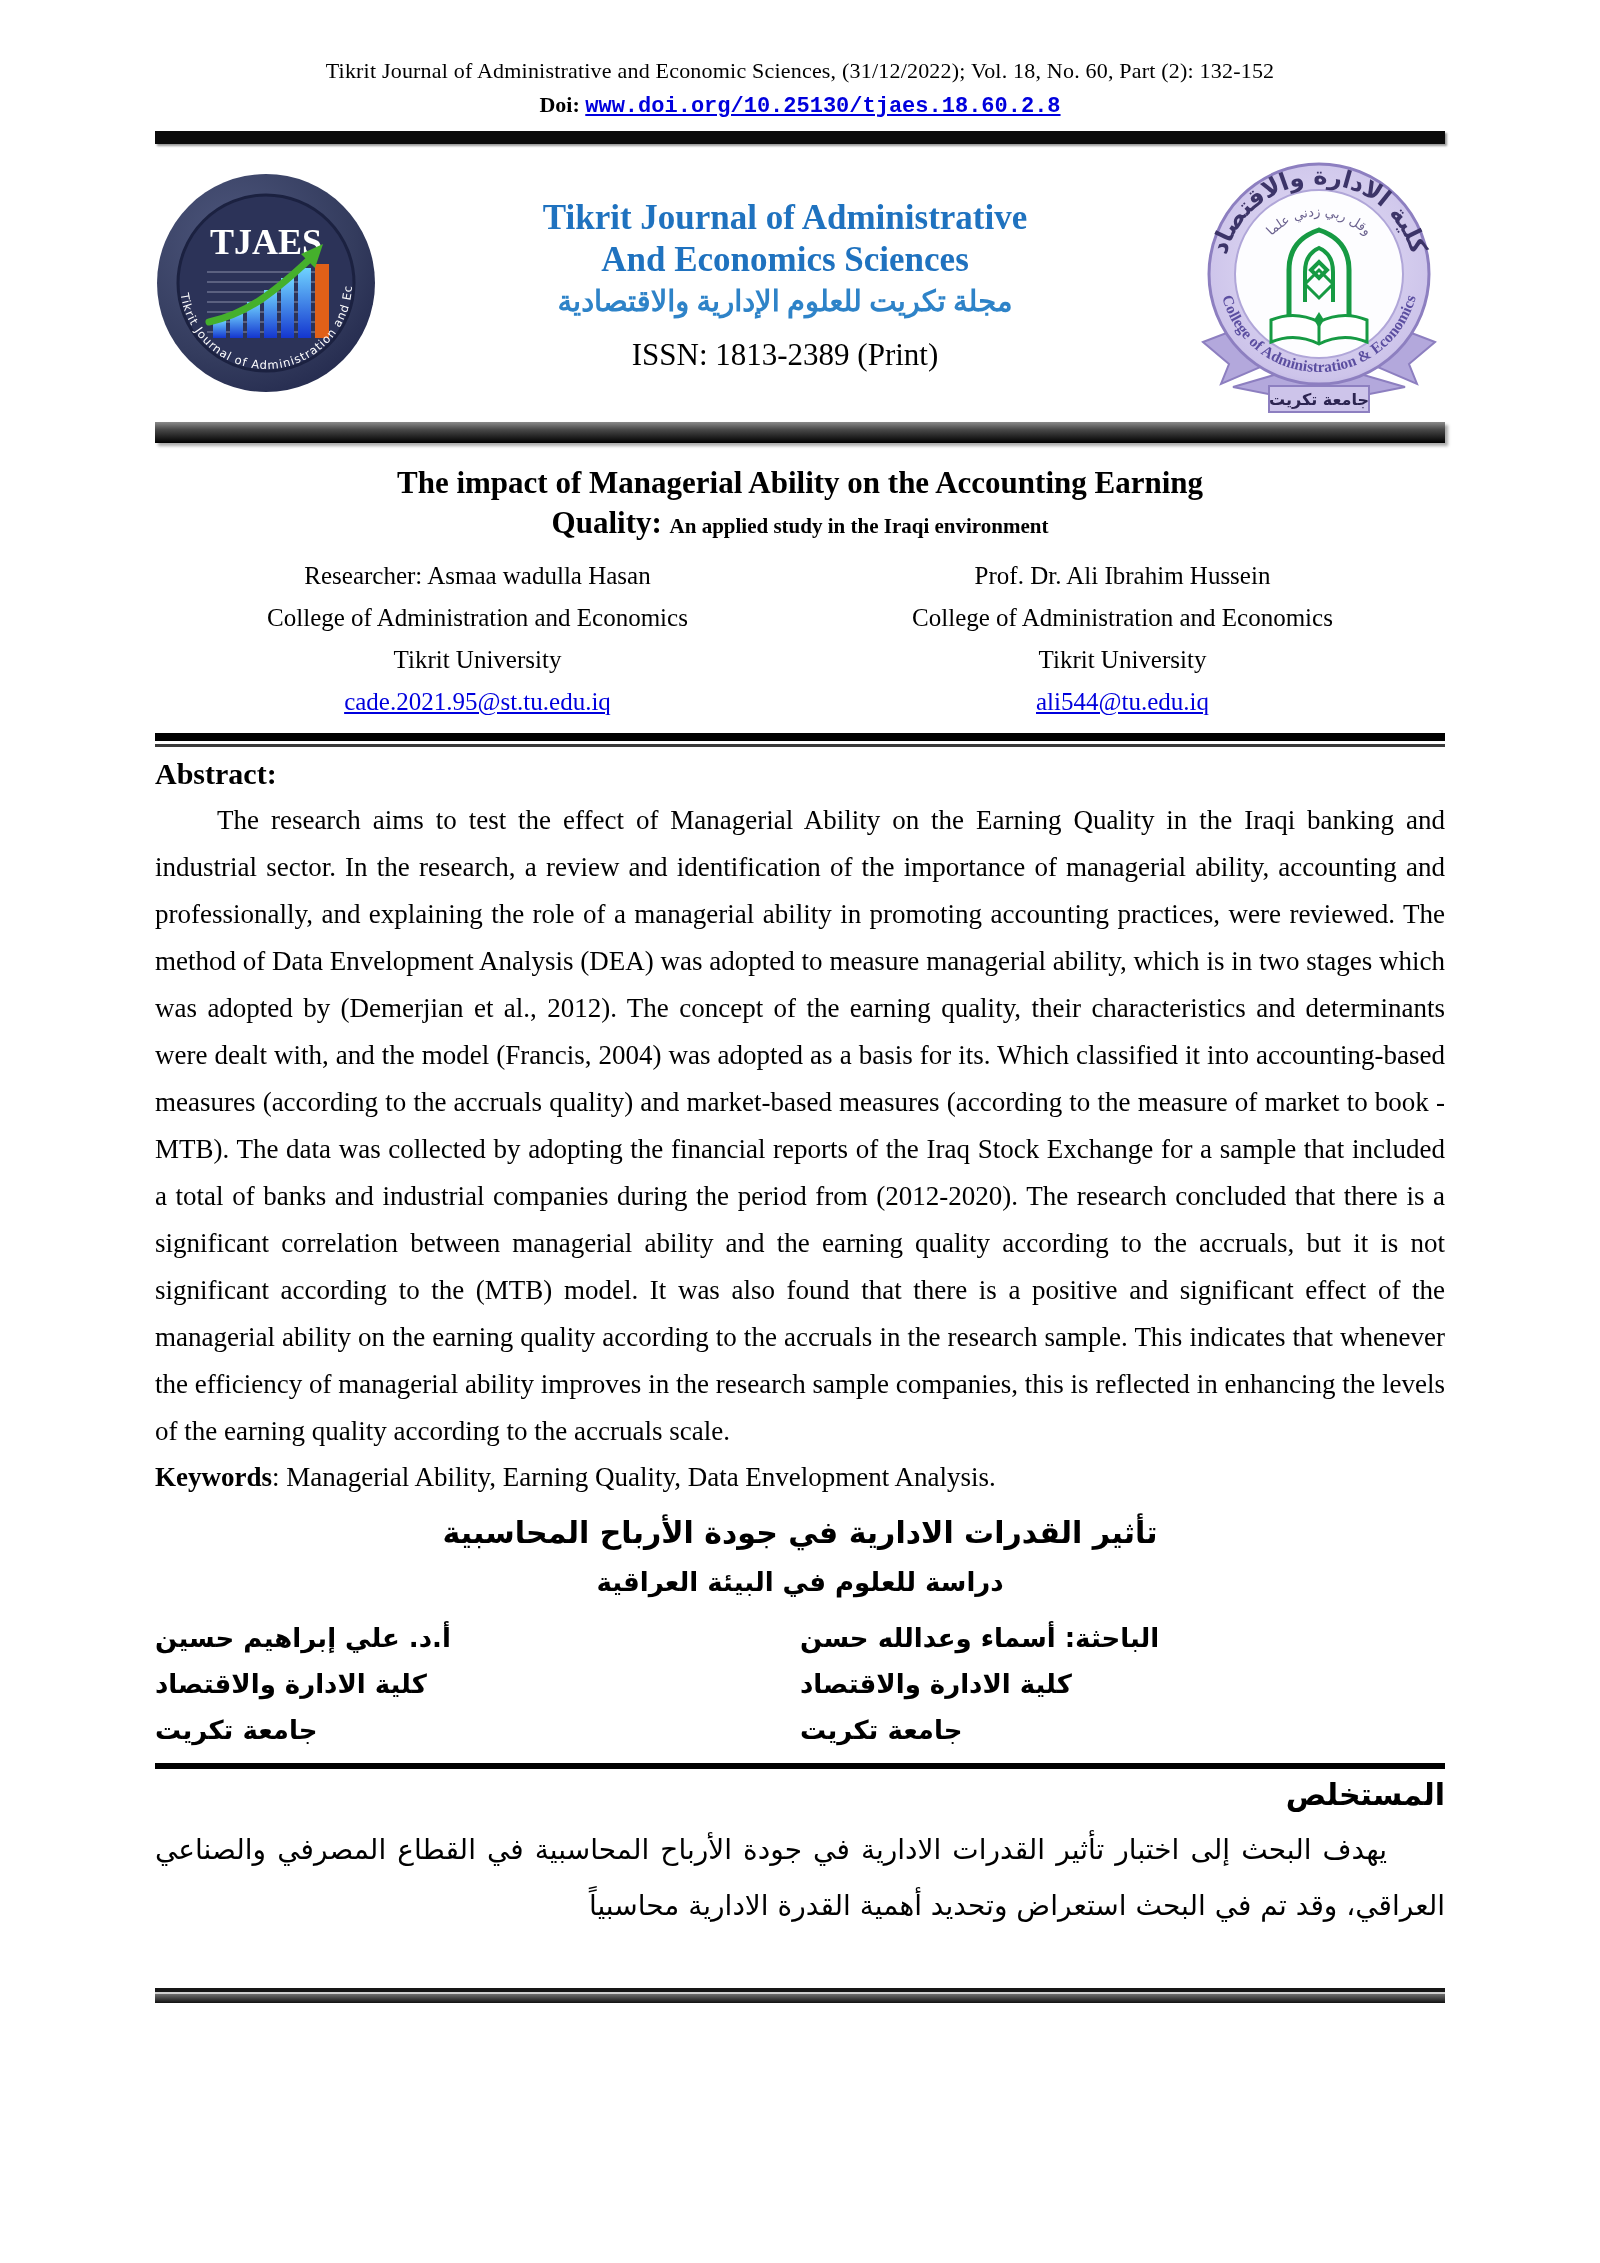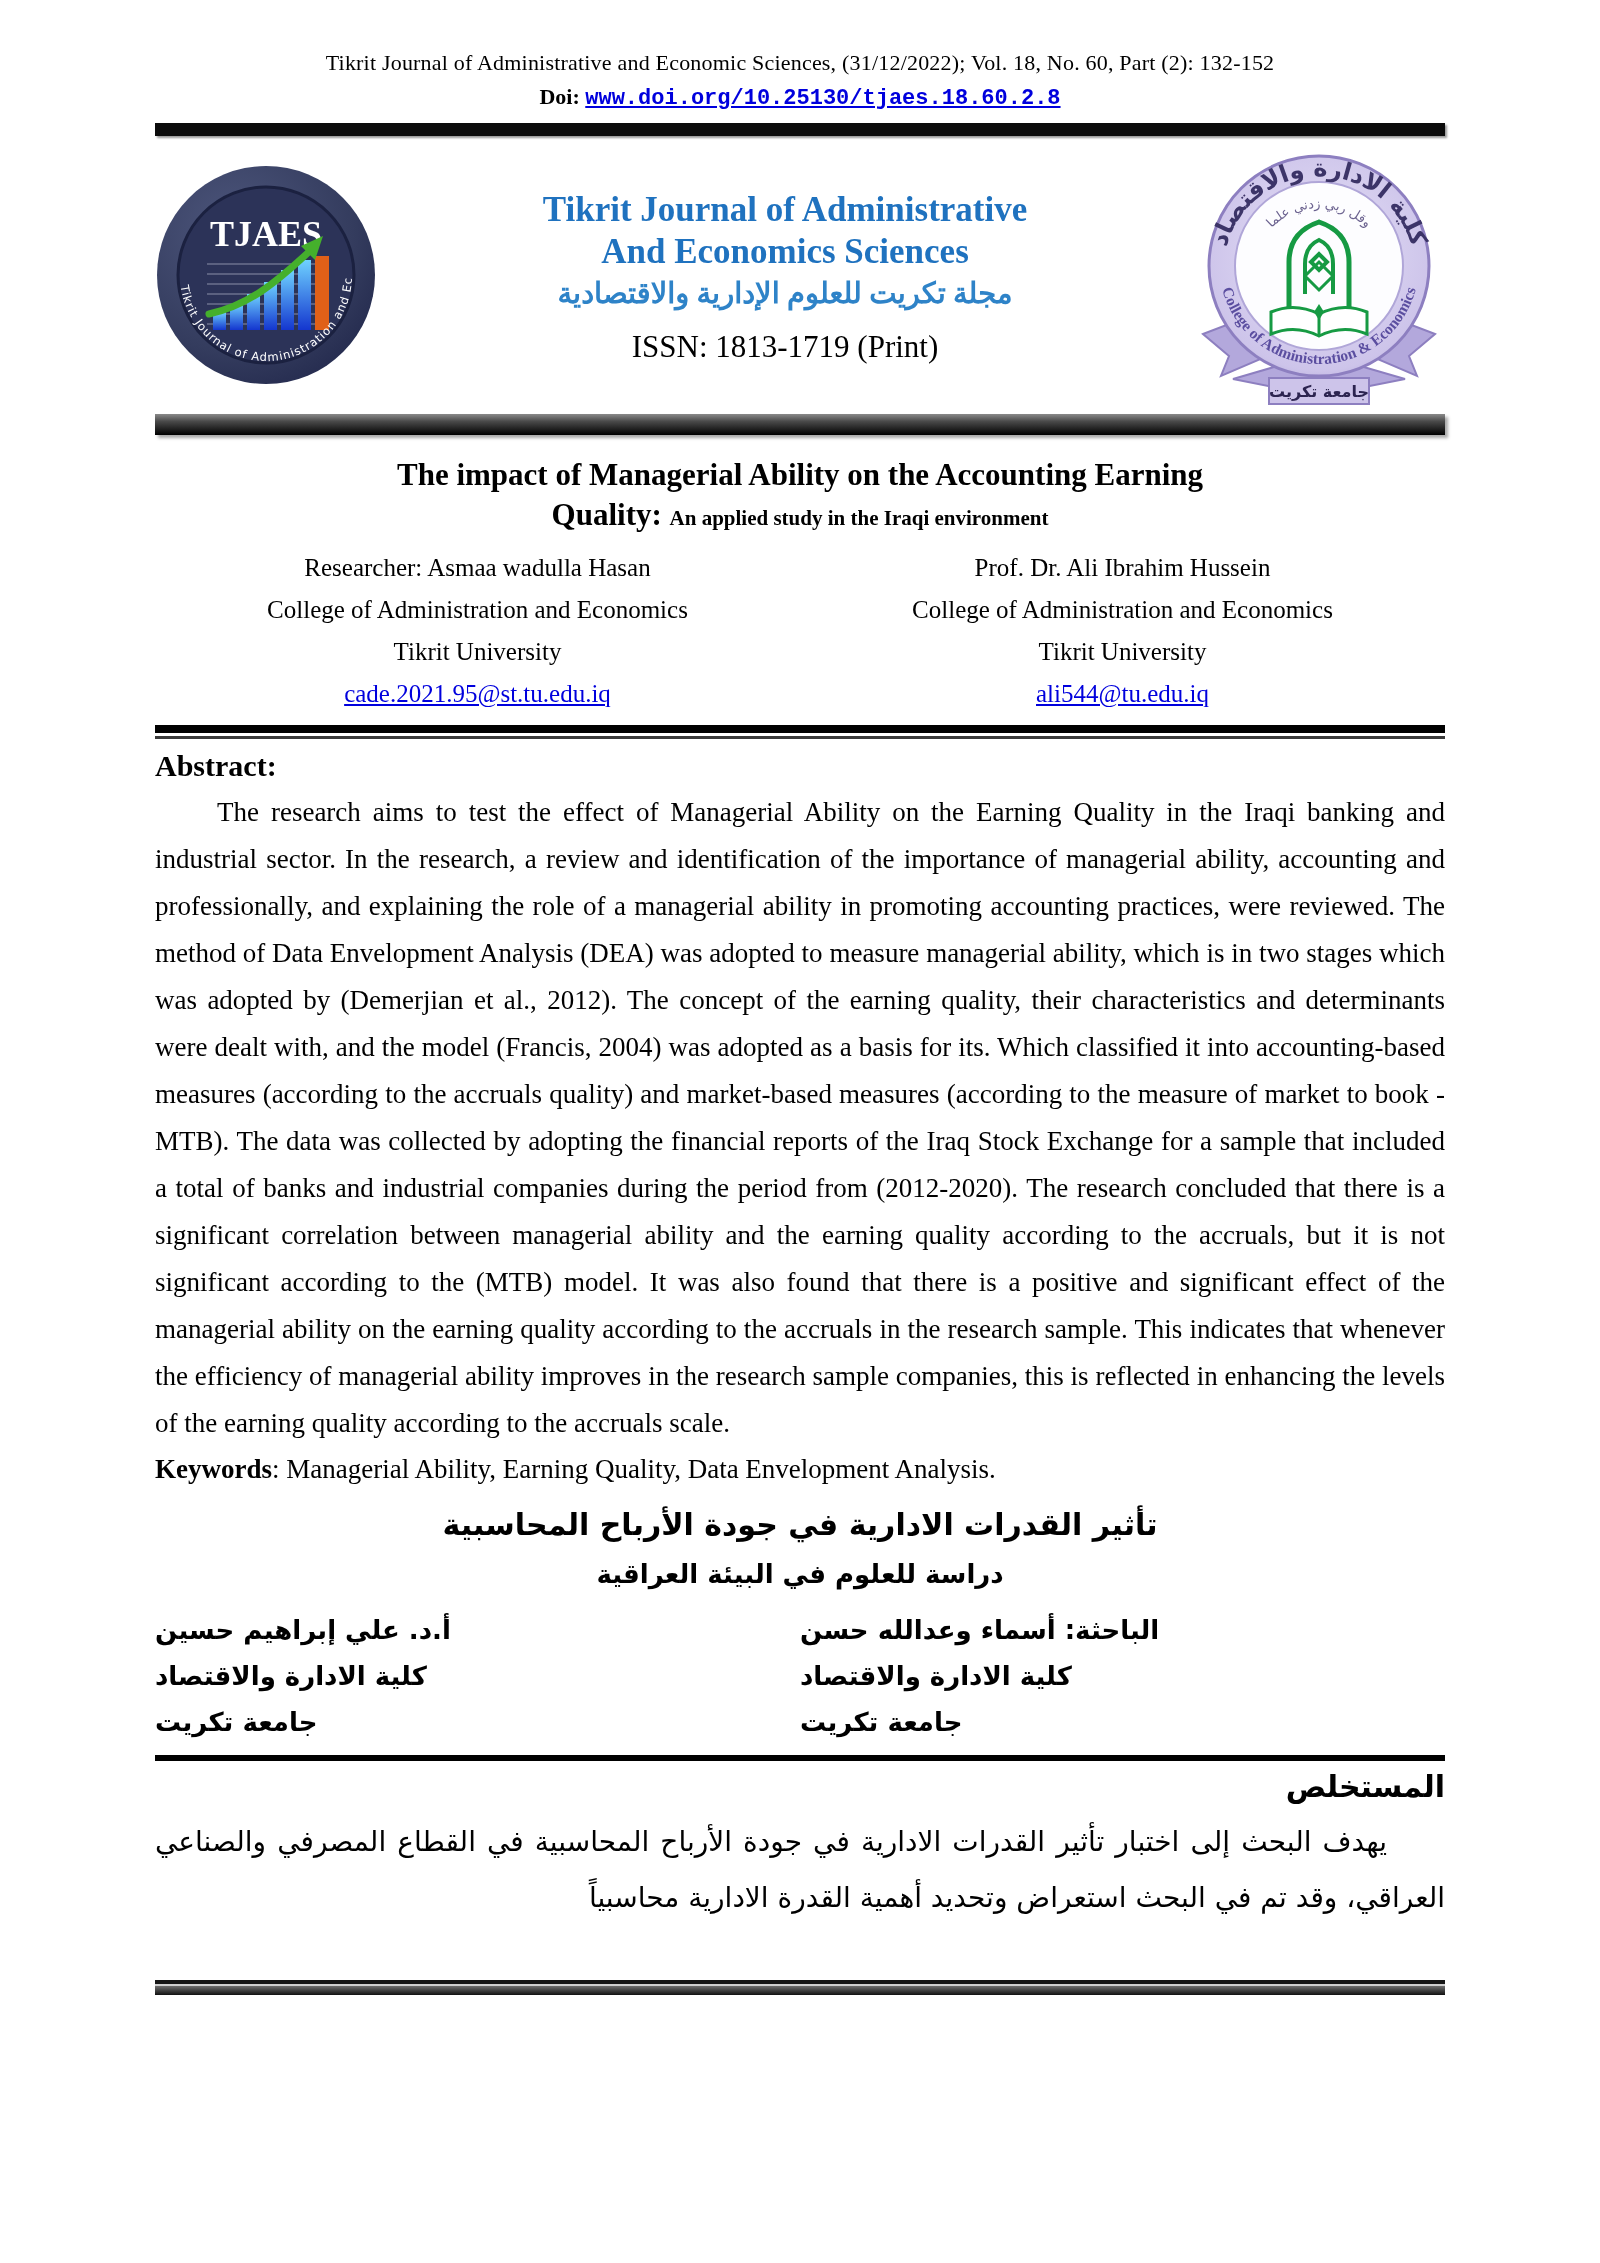--- a/index.html
+++ b/index.html
@@ -1,17 +1,17 @@
 <!DOCTYPE html>
 <html lang="en"><head>
 <meta charset="utf-8">
 <style>
   html,body{margin:0;padding:0;background:#ffffff;}
   body{width:1600px;font-family:"Liberation Serif","DejaVu Serif",serif;color:#000;}
-  .page{width:1290px;margin:0 auto;padding-top:50px;}
+  .page{width:1290px;margin:8px auto;padding-top:50px;}
 
   
   .top-header{text-align:center;}
   .cite-line{font-size:22px;letter-spacing:.2px;}
   .doi-line{font-size:22px;font-weight:bold;margin-top:8px;}
   .doi-link{color:#0000dd;text-decoration:underline;cursor:pointer;font-family:Liberation Mono, monospace;}
   .rule-heavy{height:13px;background:#0b0b0b;margin-top:12px;box-shadow:2px 2px 2px #999;}
 
   
   .masthead{display:flex;align-items:center;margin-top:8px;}
@@ -126,21 +126,21 @@
         <text font-family="DejaVu Sans, sans-serif" font-size="11.5" fill="#ffffff" letter-spacing="1">
           <textPath href="#tjring" startOffset="4%">Tikrit Journal of Administration and Economics Sciences</textPath>
         </text>
       </svg>
     </div>
 
     <div class="mast-center">
       <div class="jt-en">Tikrit Journal of Administrative</div>
       <div class="jt-en">And Economics Sciences</div>
       <div class="jt-ar">مجلة تكريت للعلوم الإدارية والاقتصادية</div>
-      <div class="issn">ISSN: 1813-1719 (Print)</div>
+      <div class="issn">ISSN: 1813-2389 (Print)</div>
     </div>
 
     <div class="logo-box">
       <svg width="252" height="262" viewBox="0 0 252 262" aria-hidden="true">
         <defs>
           <path id="clTop" d="M 30,128 A 96,96 0 0 1 222,128" fill="none"></path>
           <path id="clMotto" d="M 60,130 A 66,66 0 0 1 192,130" fill="none"></path>
           <path id="clBot" d="M 26,120 A 100,100 0 0 0 226,120" fill="none"></path>
           <radialGradient id="clring" cx="50%" cy="45%" r="70%">
             <stop offset="0%" stop-color="#e6e1f7"></stop>

